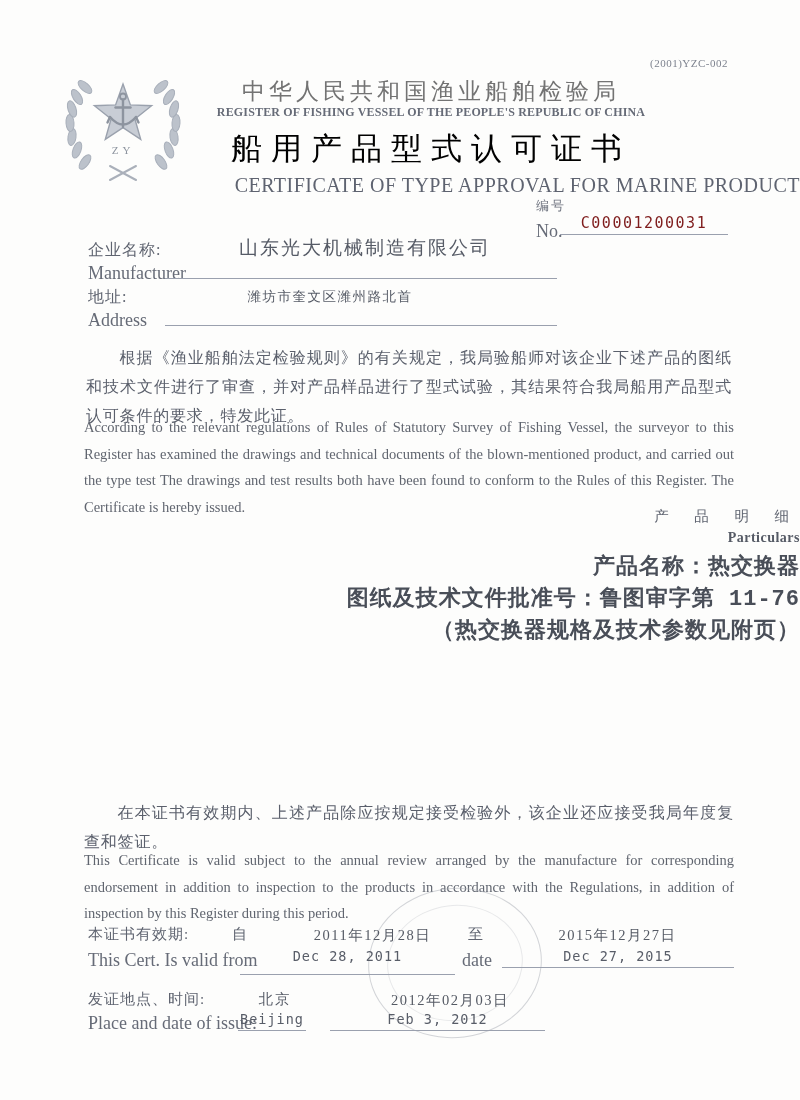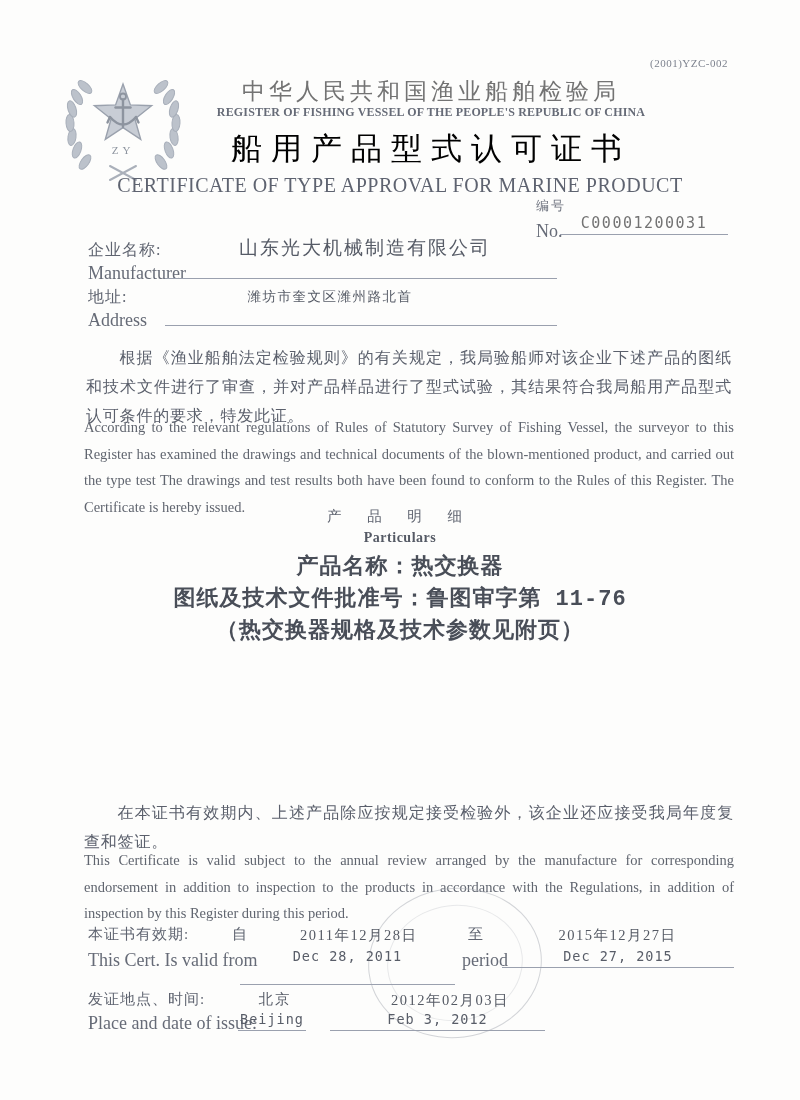--- a/index.html
+++ b/index.html
@@ -8,34 +8,34 @@
     background:#fdfdfc;overflow:hidden;
     font-family:"Liberation Serif", serif;color:#636873;
   }
   .abs{position:absolute;}
   .doc-code{font-size:11px;color:#7d828e;letter-spacing:.5px;}
   .authority-cn{font-size:23px;letter-spacing:4px;color:#737373;white-space:nowrap;}
   .authority-en{font-size:13px;font-weight:bold;letter-spacing:.2px;color:#666b77;
     transform:scaleX(.92);transform-origin:center;white-space:nowrap;}
   .title-cn{font-size:31px;letter-spacing:9px;color:#000000;white-space:nowrap;}
   .title-en{font-size:20px;letter-spacing:.5px;color:#5eununs;color:#5e6370;white-space:nowrap;}
-  .centered{left:0;right:0;text-align:center;}
+  .centered{left:0;right:0;text-align:right;}
   .label-cn{font-size:16px;color:#5f6470;letter-spacing:1px;}
   .label-en{font-size:18px;color:#666b77;}
   .fill-value{color:#565b66;}
   .underline{border-bottom:1px solid #9aa0ae;text-align:center;}
   .para-cn{font-size:16px;line-height:29px;text-align:justify;color:#5b606c;
     letter-spacing:.8px;text-indent:2.1em;}
   .para-en{font-size:14.5px;line-height:26.5px;text-align:justify;color:#60656f;}
   .particulars-h-cn{font-size:14.5px;letter-spacing:11px;color:#5f6470;}
   .particulars-h-en{font-size:14px;font-weight:bold;color:#555a65;letter-spacing:.5px;}
   .bigline{font-size:22px;font-weight:bold;color:#494e58;letter-spacing:1px;font-family:Liberation Mono, monospace;}
   .mono-date{font-family:"DejaVu Sans Mono", monospace;font-size:13.5px;letter-spacing:1px;color:#585d68;}
   .cn-date{font-size:14.5px;letter-spacing:1.5px;color:#555a64;}
-  .certno{font-family:"DejaVu Sans Mono", monospace;font-size:15px;letter-spacing:1.5px;color:#737373;}
+  .certno{font-family:"DejaVu Sans Mono", monospace;font-size:15px;letter-spacing:1.5px;color:#7f1d1d;}
   .seal{
     border:1.6px solid rgba(175,178,186,.55);border-radius:50%;
     transform:rotate(-7deg);
   }
   .seal-inner{
     position:absolute;left:18px;top:16px;right:18px;bottom:16px;
     border:1px solid rgba(182,185,192,.3);border-radius:50%;
   }
 </style>
 </head>
@@ -118,27 +118,27 @@
 
   <div class="abs para-cn" style="top:798px;left:84px;width:650px;">在本证书有效期内、上述产品除应按规定接受检验外，该企业还应接受我局年度复查和签证。</div>
   <div class="abs para-en" style="top:847px;left:84px;width:650px;">This Certificate is valid subject to the annual review arranged by the manufacture for corresponding endorsement in addition to inspection to the products in accordance with the Regulations, in addition of inspection by this Register during this period.</div>
 
   <div class="abs seal" style="left:368px;top:888px;width:172px;height:148px;">
     <div class="seal-inner"></div>
   </div>
 
   <div class="abs label-cn" style="top:925px;left:88px;font-size:15px;">本证书有效期:</div>
   <div class="abs label-cn" style="top:925px;left:232px;font-size:15px;">自</div>
-  <div class="abs cn-date" style="top:926px;left:300px;width:145px;">2011年12月28日</div>
+  <div class="abs cn-date" style="top:926px;left:300px;width:145px;text-align:center;">2011年12月28日</div>
   <div class="abs label-cn" style="top:925px;left:468px;font-size:15px;">至</div>
   <div class="abs cn-date" style="top:926px;left:545px;width:145px;text-align:center;">2015年12月27日</div>
 
   <div class="abs label-en" style="top:950px;left:88px;">This Cert. Is valid from</div>
-  <div class="abs underline mono-date" style="top:948px;left:240px;width:215px;padding-bottom:20px;">Dec 28, 2011</div>
-  <div class="abs label-en" style="top:950px;left:462px;">period</div>
+  <div class="abs underline mono-date" style="top:948px;left:240px;width:215px;padding-bottom:10px;">Dec 28, 2011</div>
+  <div class="abs label-en" style="top:950px;left:462px;">date</div>
   <div class="abs underline mono-date" style="top:948px;left:502px;width:232px;padding-bottom:3px;">Dec 27, 2015</div>
 
   <div class="abs label-cn" style="top:990px;left:88px;font-size:15px;">发证地点、时间:</div>
   <div class="abs fill-value" style="top:990px;left:235px;width:80px;text-align:center;font-size:14.5px;letter-spacing:2px;">北京</div>
   <div class="abs cn-date" style="top:991px;left:370px;width:160px;text-align:center;">2012年02月03日</div>
 
   <div class="abs label-en" style="top:1013px;left:88px;">Place and date of issue:</div>
   <div class="abs underline mono-date" style="top:1011px;left:238px;width:68px;padding-bottom:3px;">Beijing</div>
   <div class="abs underline mono-date" style="top:1011px;left:330px;width:215px;padding-bottom:3px;">Feb 3, 2012</div>
 

